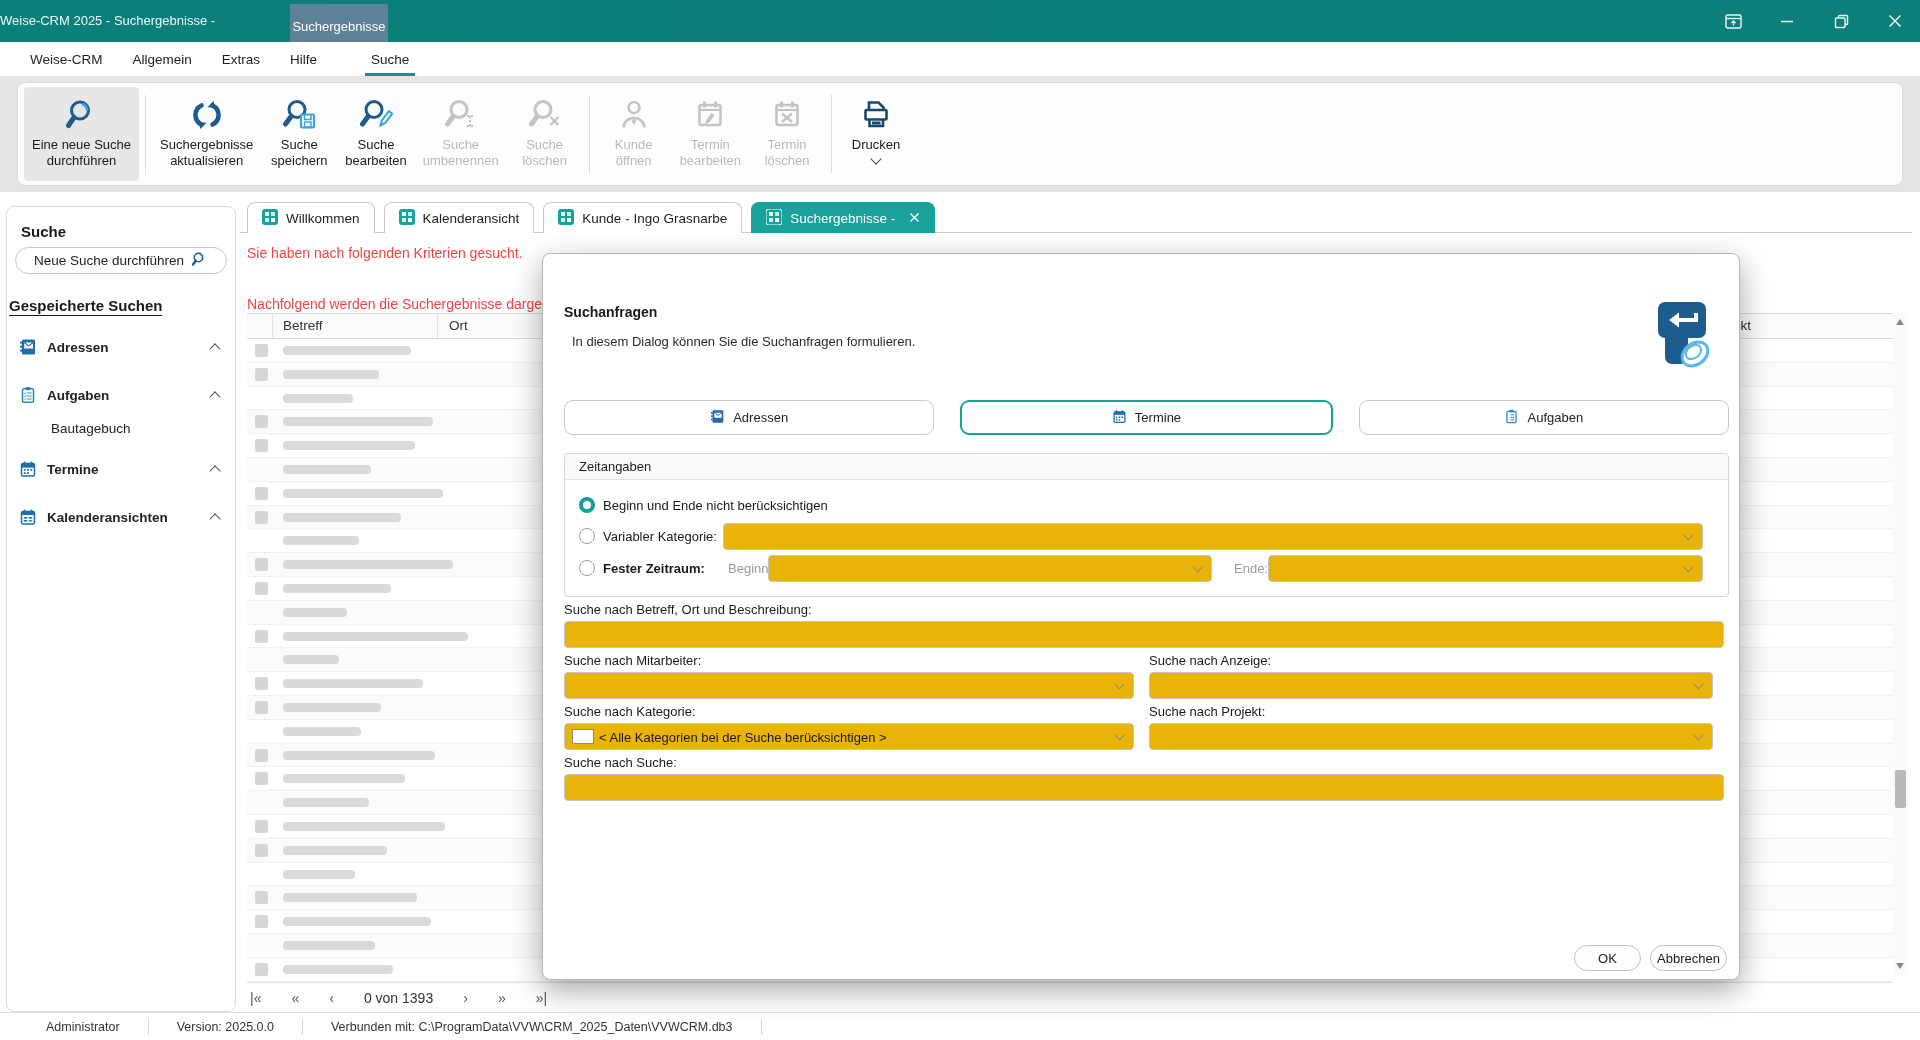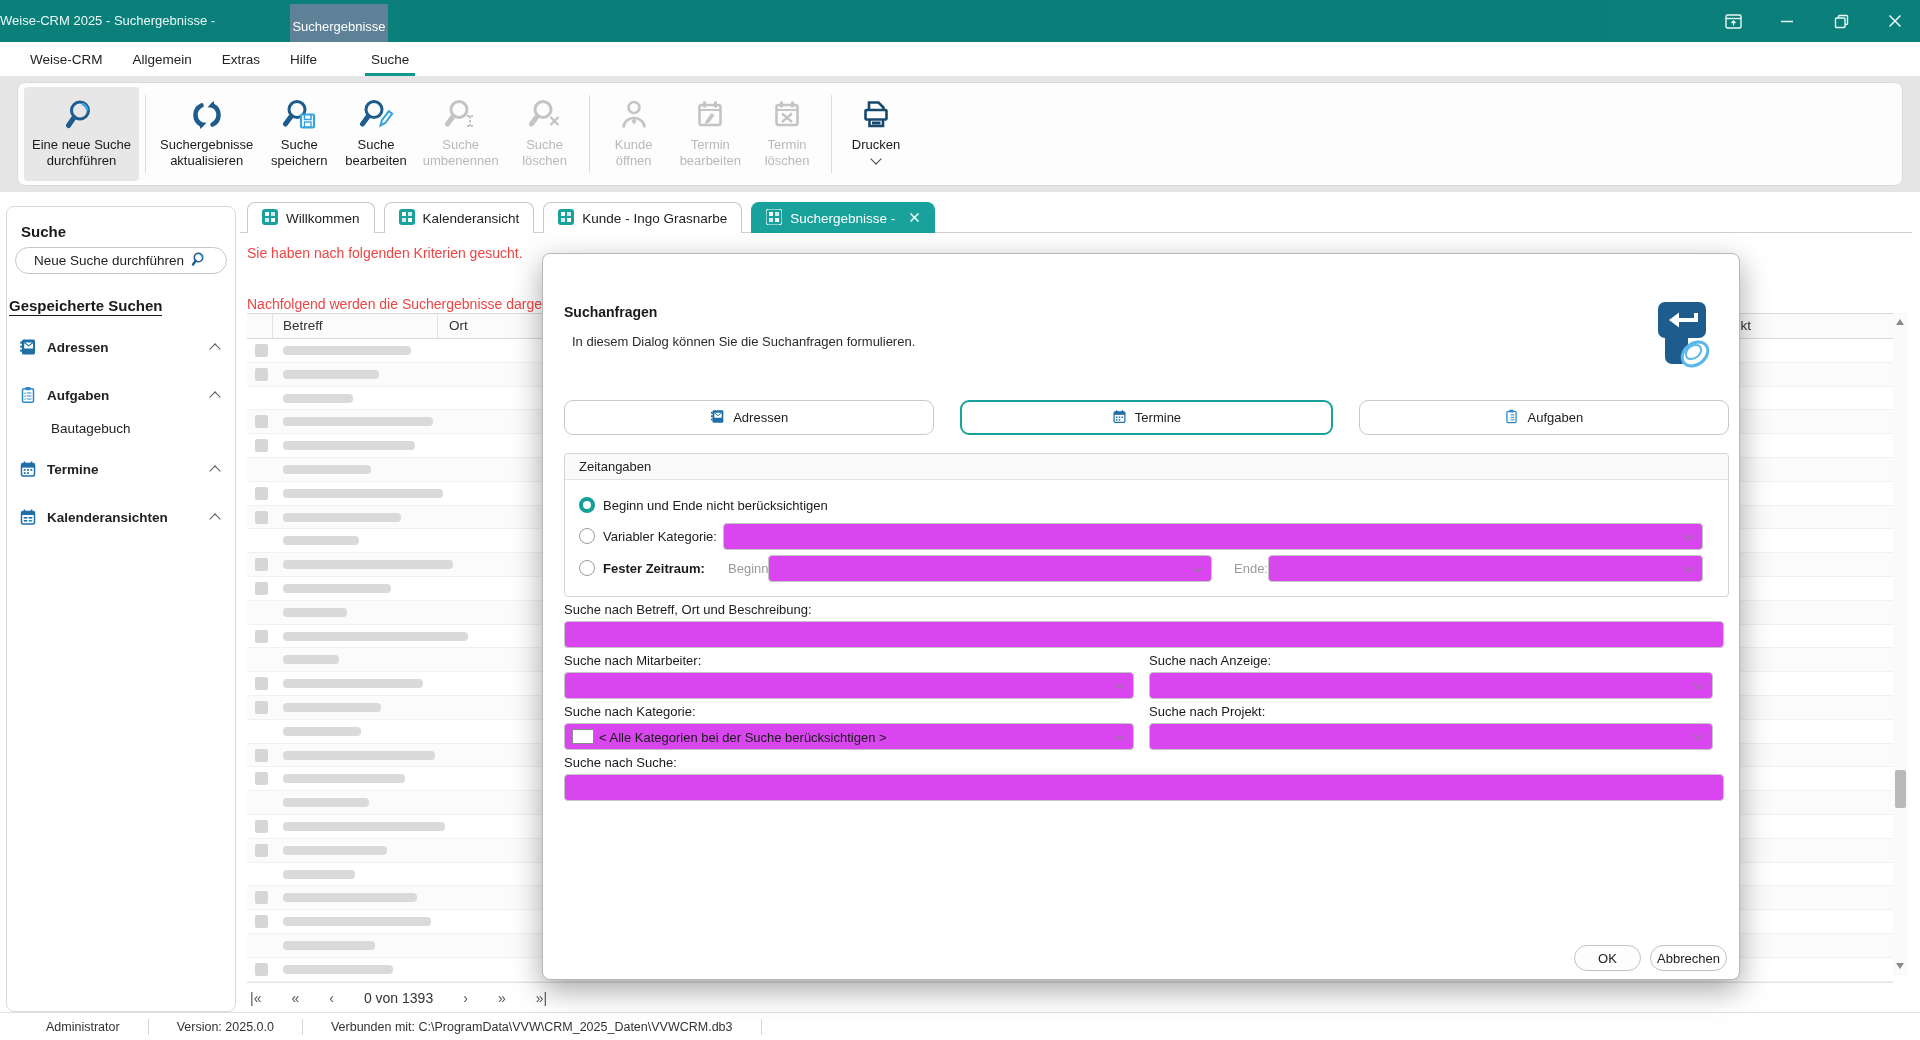--- a/index.html
+++ b/index.html
@@ -120,21 +120,21 @@
   #gb-title { position:absolute; left:0; right:0; top:0; height:26px; background:#fafafa;
     border-bottom:1px solid #e3e3e3; border-radius:4px 4px 0 0; display:flex; align-items:center;
     padding-left:14px; font-size:13px; color:#222; }
   .radio-row { position:absolute; left:14px; display:flex; align-items:center; }
   .radio { width:16px; height:16px; border-radius:50%; border:1px solid #9c9c9c; background:#fff; }
   .radio.sel { border:4.5px solid #14a09a; }
   .radio-label { margin-left:8px; font-size:13px; color:#1a1a1a; }
   .radio-label.bold { font-weight:bold; }
   .gray-label { color:#9a9a9a; font-size:13px; }
 
-  .combo, .textinput { position:absolute; height:27px; border:1px solid #c4c4c4; border-radius:4px; background:#d946ef; }
+  .combo, .textinput { position:absolute; height:27px; border:1px solid #c4c4c4; border-radius:4px; background:#eab308; }
   .combo .chev { position:absolute; right:10px; top:8px; width:7px; height:7px;
     border-right:1.4px solid #8a8a8a; border-bottom:1.4px solid #8a8a8a; transform:rotate(45deg); }
   .combo .combo-text { position:absolute; left:34px; top:6px; font-size:13px; color:#1a1a1a; white-space:nowrap; }
   .combo .swatch { position:absolute; left:7px; top:5px; width:22px; height:15px; background:#fff; border:1px solid #8a8a8a; }
 
   .fld-label { position:absolute; font-size:13px; color:#1a1a1a; }
   #btn-ok { position:absolute; left:1031px; top:691px; width:67px; height:26px; }
   #btn-cancel { position:absolute; left:1107px; top:691px; width:77px; height:26px; }
   .dlg-btn { border:1px solid #c2c2c2; border-radius:13px; background:#fdfdfd; font-size:13px; color:#222;
     display:flex; align-items:center; justify-content:center; font-family:"Liberation Sans", sans-serif; }

